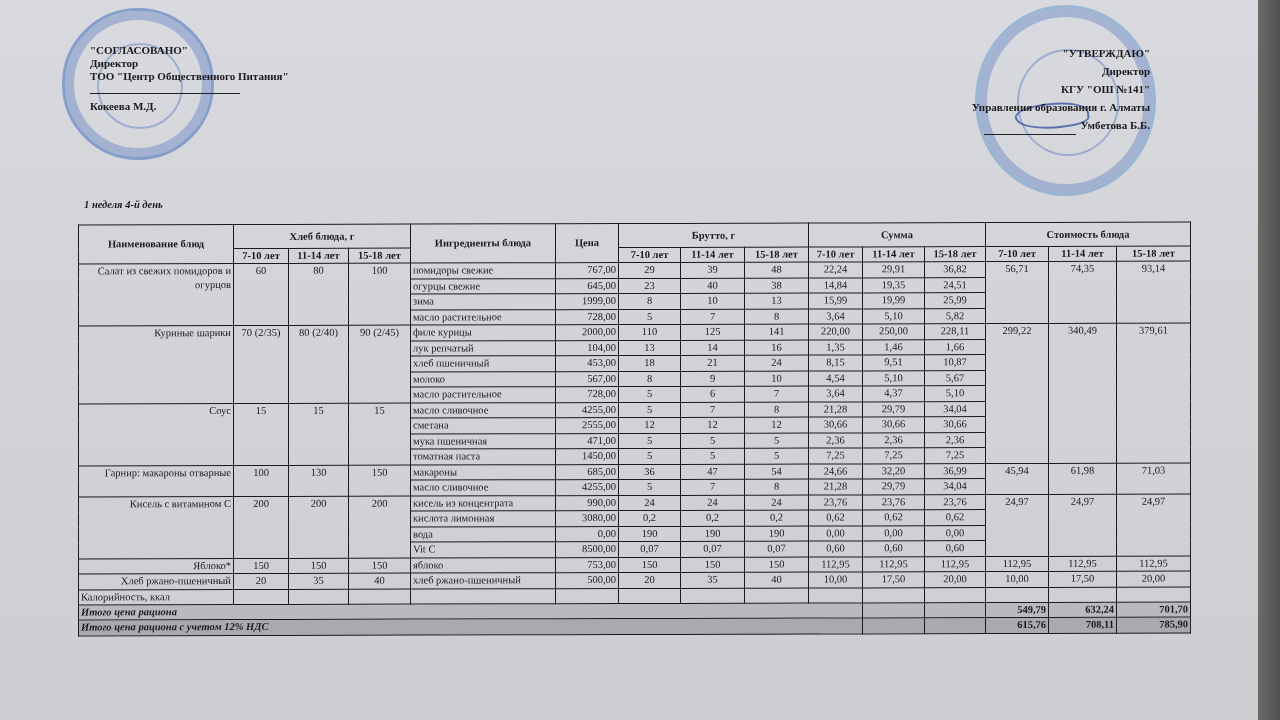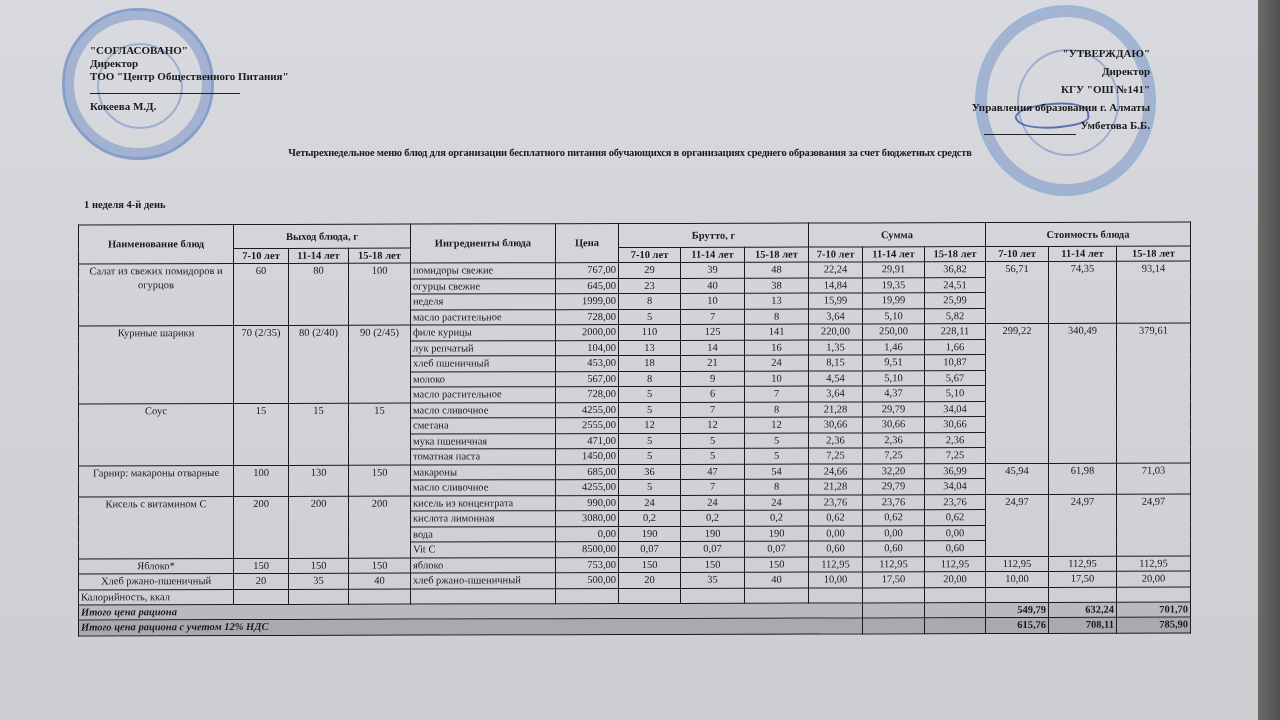--- a/index.html
+++ b/index.html
@@ -37,38 +37,38 @@
   }
   .title {
     position: absolute; left: 200px; top: 147px; width: 860px; text-align: center;
     font-weight: bold; font-size: 10.5px; letter-spacing: -0.2px;
   }
   .subtitle {
     position: absolute; left: 200px; top: 168px; width: 860px; text-align: center;
     font-weight: bold; font-size: 10.5px;
   }
   .day-label {
-    position: absolute; left: 84px; top: 199px; font-weight: bold; font-size: 10.5px;
+    position: absolute; left: 84px; top: 199px; font-weight: bold; font-size: 10.5px; font-style: italic;
   }
   table.menu {
     position: absolute; left: 78px; top: 223px;
     border-collapse: collapse; table-layout: fixed;
     font-size: 10.5px; line-height: 14px;
     transform: skewY(-0.15deg);
   }
   table.menu td, table.menu th {
     border: 1px solid #1b1b1b; padding: 0 2px; overflow: hidden; white-space: nowrap;
     vertical-align: top;
   }
   table.menu th { font-weight: bold; text-align: center; vertical-align: middle; }
   table.menu .hdr-top { height: 24px; }
   table.menu .hdr-sub { height: 14px; }
   table.menu tr.r { height: 15.5px; }
   .c { text-align: center; }
-  .dish { text-align: center; white-space: normal !important; }
+  .dish { text-align: right; white-space: normal !important; }
   .ing { text-align: left; }
   .num { text-align: right; }
   .cost { text-align: center; }
   .bold { font-weight: normal; }
   .italic-bold { font-style: italic; font-weight: bold; }
   tr.total td { background: #b9babe; height: 14px; }
   tr.total2 td { background: #a9aaae; height: 15px; }
   tr.total td.num, tr.total2 td.num { font-weight: bold; }
   .paper-shadow {
     position: absolute; left: 1258px; top: 0; width: 22px; height: 720px;
@@ -97,21 +97,20 @@
   </div>
 
   <div class="block approved">
     <div>"УТВЕРЖДАЮ"</div>
     <div>Директор</div>
     <div>КГУ  "ОШ №141"</div>
     <div>Управления образования г. Алматы</div>
     <div><span class="sig">&nbsp;</span><span>Умбетова Б.Б.</span></div>
   </div>
 
-  <div class="title">Четырехнедельное меню блюд для организации бесплатного питания обучающихся в организациях среднего образования за счет бюджетных средств</div>
   <div class="day-label">1 неделя 4-й день</div>
 
   <table class="menu">
     <colgroup>
       <col style="width:155px">
         <col style="width:55px">
         <col style="width:60px">
         <col style="width:62px">
       <col style="width:145px">
         <col style="width:63px">
@@ -121,21 +120,21 @@
       <col style="width:54px">
         <col style="width:62px">
         <col style="width:61px">
       <col style="width:63px">
         <col style="width:68px">
         <col style="width:74px">
     </colgroup>
     <thead>
       <tr class="hdr-top">
         <th rowspan="2">Наименование блюд</th>
-        <th colspan="3">Выход блюда, г</th>
+        <th colspan="3">Хлеб блюда, г</th>
         <th rowspan="2">Ингредиенты блюда</th>
         <th rowspan="2">Цена</th>
         <th colspan="3">Брутто, г</th>
         <th colspan="3">Сумма</th>
         <th colspan="3">Стоимость блюда</th>
       </tr>
       <tr class="hdr-sub" id="age-row">
           <th>7-10 лет</th>
           <th>11-14 лет</th>
           <th>15-18 лет</th>
@@ -172,21 +171,21 @@
           <td class="ing">огурцы свежие</td>
           <td class="num">645,00</td>
           <td class="c">23</td>
           <td class="c">40</td>
           <td class="c">38</td>
           <td class="c">14,84</td>
           <td class="c">19,35</td>
           <td class="c">24,51</td>
         </tr>
         <tr class="r">
-          <td class="ing">неделя</td>
+          <td class="ing">зима</td>
           <td class="num">1999,00</td>
           <td class="c">8</td>
           <td class="c">10</td>
           <td class="c">13</td>
           <td class="c">15,99</td>
           <td class="c">19,99</td>
           <td class="c">25,99</td>
         </tr>
         <tr class="r">
           <td class="ing">масло растительное</td>

